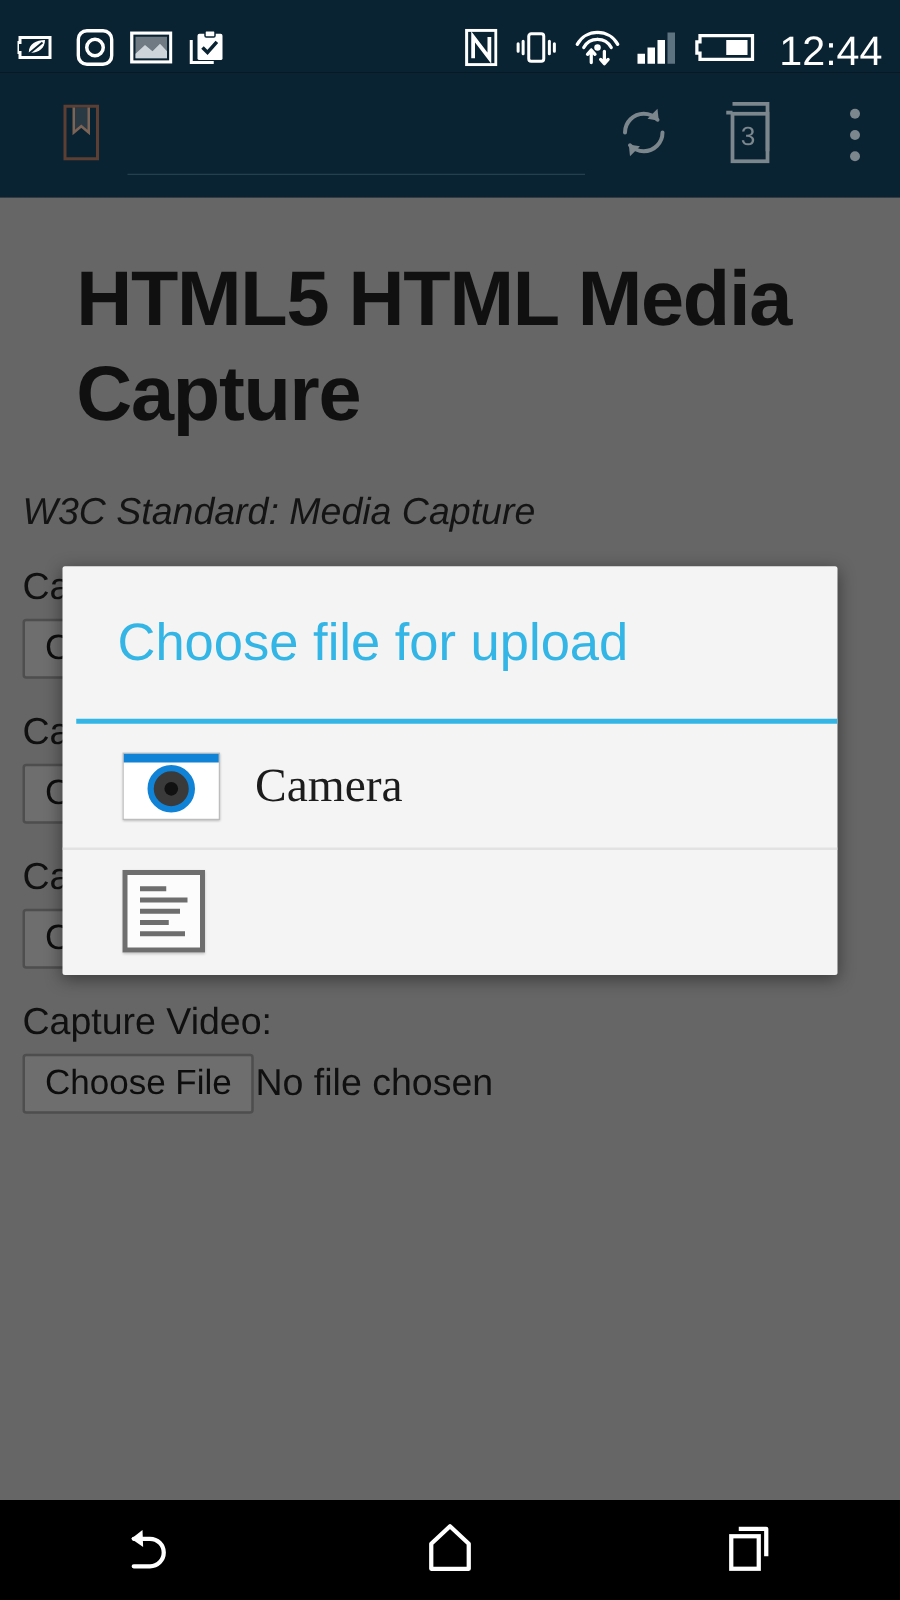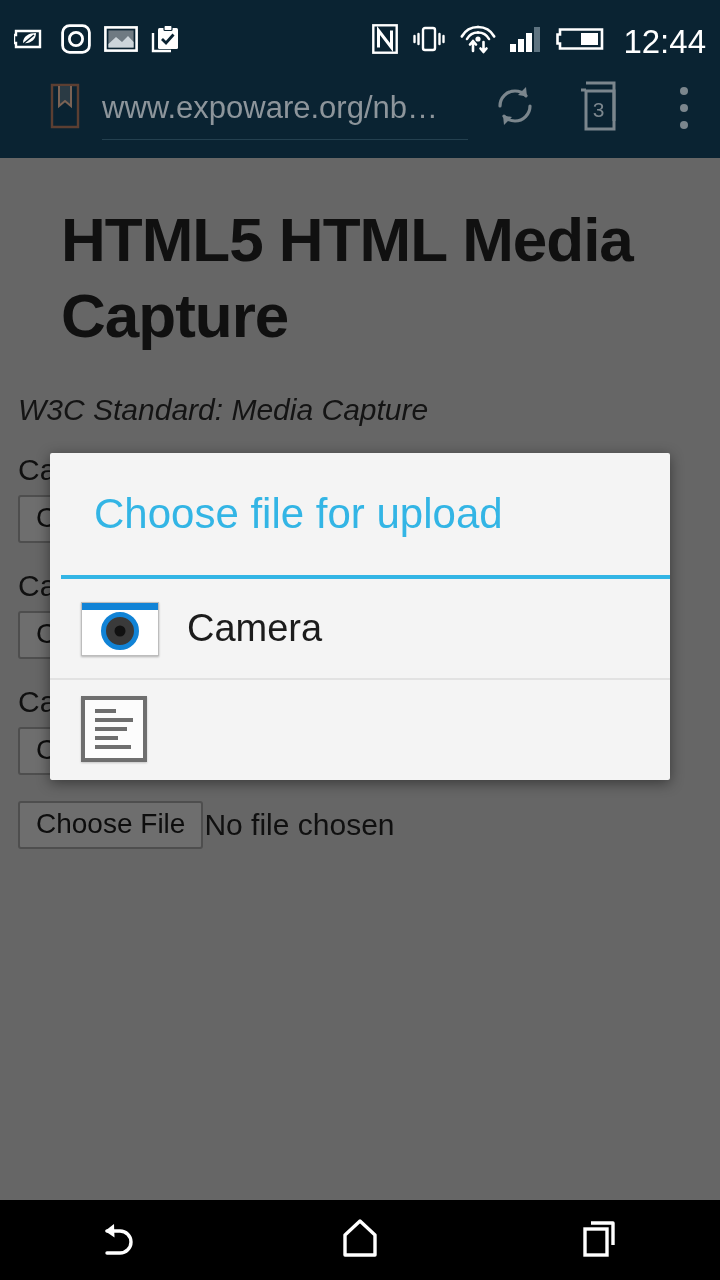--- a/index.html
+++ b/index.html
@@ -104,21 +104,22 @@
     height: 126px; display: flex; align-items: center;
     padding-left: 33px;
     border-bottom: 4px solid #33b5e5;
     margin-left: 11px;
   }
   .dialog-title {
     color: #33b5e5; font-size: 42px; line-height: 1;
   }
   .dialog-item {
     height: 99px; display: flex; align-items: center;
-    padding-left: 31px;
+    padding-left: 48px;
+    font-family: Liberation Serif, serif;
   }
   .dialog-item + .dialog-item { border-top: 2px solid #e2e2e2; }
   .dialog-item-icon { width: 80px; display: flex; align-items: center; }
   .dialog-item-label {
     font-size: 38px; color: #1c1c1c; margin-left: 26px;
   }
 
   
   .cam-icon {
     width: 78px; height: 54px;
@@ -259,21 +260,20 @@
     <div class="page-icon-wrap">
       <span>
         <svg width="32" height="46" viewBox="0 0 32 46">
           <path d="M3 2 h26 v42 h-26 z" fill="none" stroke="#5c3f32" stroke-width="2.4"></path>
           <path d="M10 3 v20 l6 -5 l6 5 v-20" fill="#2a3a44" stroke="#7b6355" stroke-width="2"></path>
         </svg>
       </span>
     </div>
 
     <div class="url-wrap">
-      <span class="url-text">www.expoware.org/nb…</span>
       <span class="url-underline"></span>
     </div>
 
     <div class="reload-btn">
       <span>
         <svg width="46" height="46" viewBox="0 0 46 46">
           <path d="M8 23 a15 15 0 0 1 15 -15 a15 15 0 0 1 11 4.8" fill="none" stroke="#7b868d" stroke-width="3.2" stroke-linecap="round"></path>
           <path d="M38 23 a15 15 0 0 1 -15 15 a15 15 0 0 1 -11 -4.8" fill="none" stroke="#7b868d" stroke-width="3.2" stroke-linecap="round"></path>
           <path d="M34 4 l1 9.5 l-9 -1.5 z" fill="#7b868d"></path>
           <path d="M12 42 l-1 -9.5 l9 1.5 z" fill="#7b868d"></path>
@@ -323,20 +323,21 @@
 
     <div class="field-group">
       <div class="field-label">Capture Camcorder:</div>
       <div class="choose-row">
         <button class="choose-file-btn">Choose File</button>
         <span class="no-file-text">No file chosen</span>
       </div>
     </div>
 
     <div class="field-group">
+      <div class="field-label">Capture Video:</div>
       <div class="choose-row">
         <button class="choose-file-btn">Choose File</button>
         <span class="no-file-text">No file chosen</span>
       </div>
     </div>
   </div>
 
   <div class="dialog">
 
     <div class="dialog-header">

